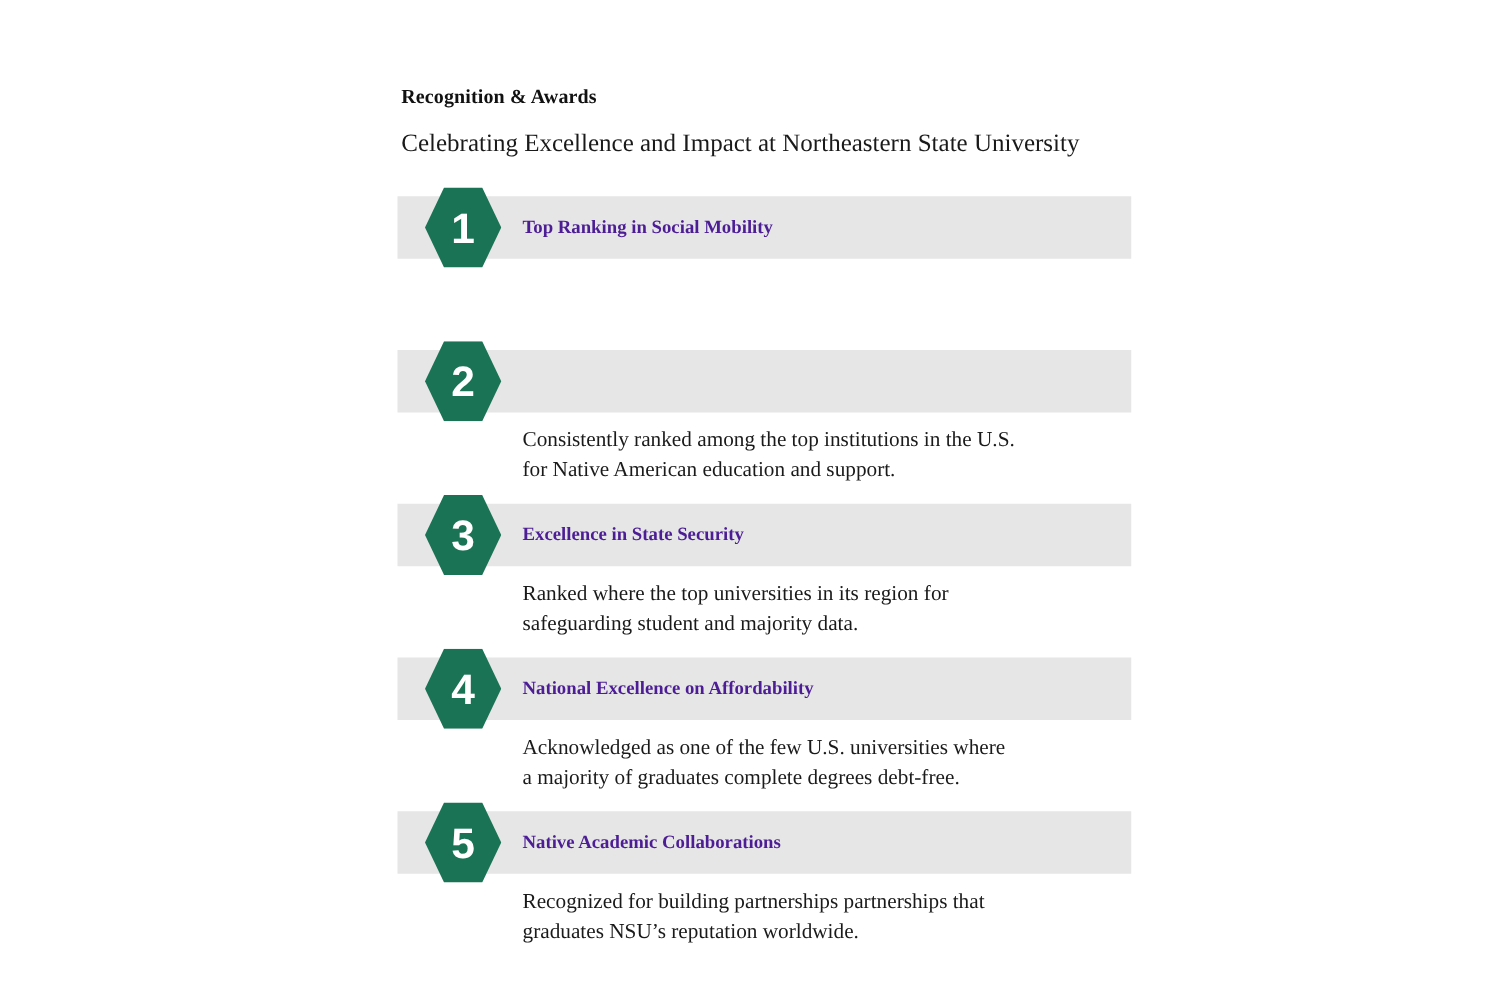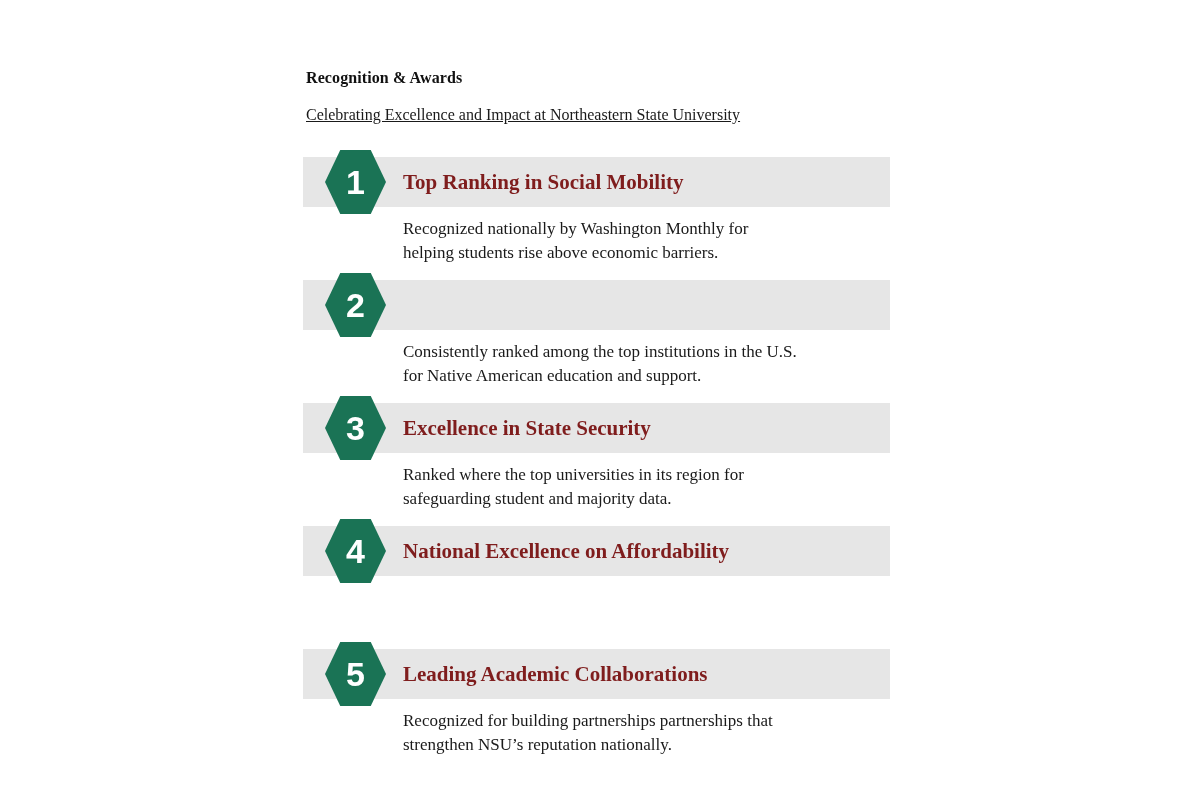--- a/index.html
+++ b/index.html
@@ -13,21 +13,21 @@
     background: #ffffff;
     font-family: "Liberation Serif", "DejaVu Serif", serif;
     color: #1a1a1a;
     overflow: hidden;
     position: relative;
     -webkit-font-smoothing: antialiased;
   }
 
   #slide {
     position: absolute;
-    left: 0;
+    left: 15px;
     top: 0;
     width: 1064px;
     height: 800px;
   }
 
   
   .header {
     position: absolute;
     left: 306px;
     top: 68px;
@@ -37,28 +37,27 @@
     font-family: "Liberation Serif", "DejaVu Serif", serif;
     font-size: 16px;
     font-weight: bold;
     line-height: 20px;
     color: #111111;
     letter-spacing: 0.1px;
     margin: 0;
   }
   .subtitle {
     font-family: "Liberation Serif", "DejaVu Serif", serif;
-    font-size: 16px;
+    font-size: 20px;
     font-weight: normal;
     line-height: 22px;
     color: #1a1a1a;
     margin: 0;
     padding-top: 16px;
     white-space: nowrap;
-    text-decoration: underline;
   }
 
   
   .award-list {
     position: absolute;
     left: 0;
     top: 157px;
     width: 1200px;
   }
   .award-item {
@@ -98,23 +97,23 @@
     fill: #ffffff;
   }
 
   .item-heading {
     position: absolute;
     left: 403px;
     top: 0;
     height: 50px;
     line-height: 50px;
     font-family: "Liberation Serif", "DejaVu Serif", serif;
-    font-size: 21px;
+    font-size: 15px;
     font-weight: bold;
-    color: #7f1d1d;
+    color: #4c1d95;
     white-space: nowrap;
     z-index: 1;
   }
 
   .item-desc {
     position: absolute;
     left: 403px;
     top: 60px;
     width: 500px;
     font-family: "Liberation Serif", "DejaVu Serif", serif;
@@ -142,24 +141,20 @@
 
     <div class="award-item">
       <div class="band"></div>
       <div class="hex">
         <svg viewBox="0 0 61 64" xmlns="http://www.w3.org/2000/svg">
           <polygon points="15.25,0 45.75,0 61,32 45.75,64 15.25,64 0,32" fill="#1a7355"></polygon>
           <text class="hex-num" x="30.5" y="44" text-anchor="middle">1</text>
         </svg>
       </div>
       <div class="item-heading">Top Ranking in Social Mobility</div>
-      <div class="item-desc">
-        <span class="desc-line">Recognized nationally by Washington Monthly for</span>
-        <span class="desc-line">helping students rise above economic barriers.</span>
-      </div>
     </div>
 
     <div class="award-item">
       <div class="band"></div>
       <div class="hex">
         <svg viewBox="0 0 61 64" xmlns="http://www.w3.org/2000/svg">
           <polygon points="15.25,0 45.75,0 61,32 45.75,64 15.25,64 0,32" fill="#1a7355"></polygon>
           <text class="hex-num" x="30.5" y="44" text-anchor="middle">2</text>
         </svg>
       </div>
@@ -186,31 +181,35 @@
 
     <div class="award-item">
       <div class="band"></div>
       <div class="hex">
         <svg viewBox="0 0 61 64" xmlns="http://www.w3.org/2000/svg">
           <polygon points="15.25,0 45.75,0 61,32 45.75,64 15.25,64 0,32" fill="#1a7355"></polygon>
           <text class="hex-num" x="30.5" y="44" text-anchor="middle">4</text>
         </svg>
       </div>
       <div class="item-heading">National Excellence on Affordability</div>
+      <div class="item-desc">
+        <span class="desc-line">Acknowledged as one of the few U.S. universities where</span>
+        <span class="desc-line">a majority of graduates complete degrees debt-free.</span>
+      </div>
     </div>
 
     <div class="award-item">
       <div class="band"></div>
       <div class="hex">
         <svg viewBox="0 0 61 64" xmlns="http://www.w3.org/2000/svg">
           <polygon points="15.25,0 45.75,0 61,32 45.75,64 15.25,64 0,32" fill="#1a7355"></polygon>
           <text class="hex-num" x="30.5" y="44" text-anchor="middle">5</text>
         </svg>
       </div>
-      <div class="item-heading">Leading Academic Collaborations</div>
+      <div class="item-heading">Native Academic Collaborations</div>
       <div class="item-desc">
         <span class="desc-line">Recognized for building partnerships partnerships that</span>
-        <span class="desc-line">strengthen NSU’s reputation nationally.</span>
+        <span class="desc-line">graduates NSU’s reputation worldwide.</span>
       </div>
     </div>
 
   </div>
 </div>
 
 </body></html>

